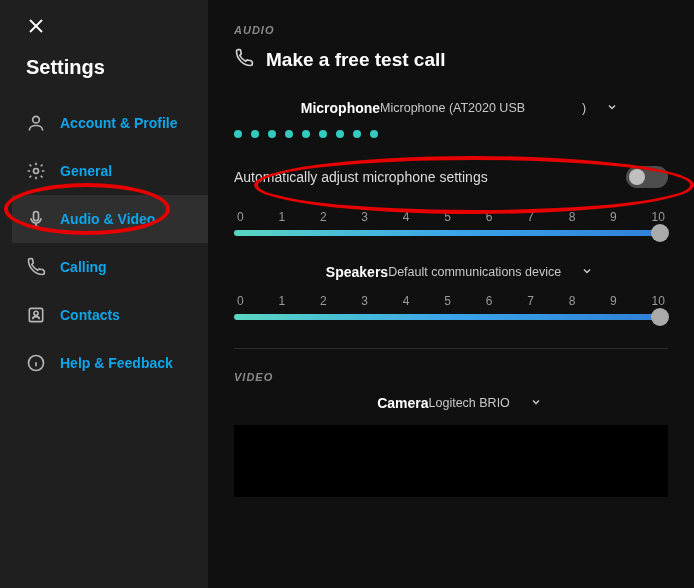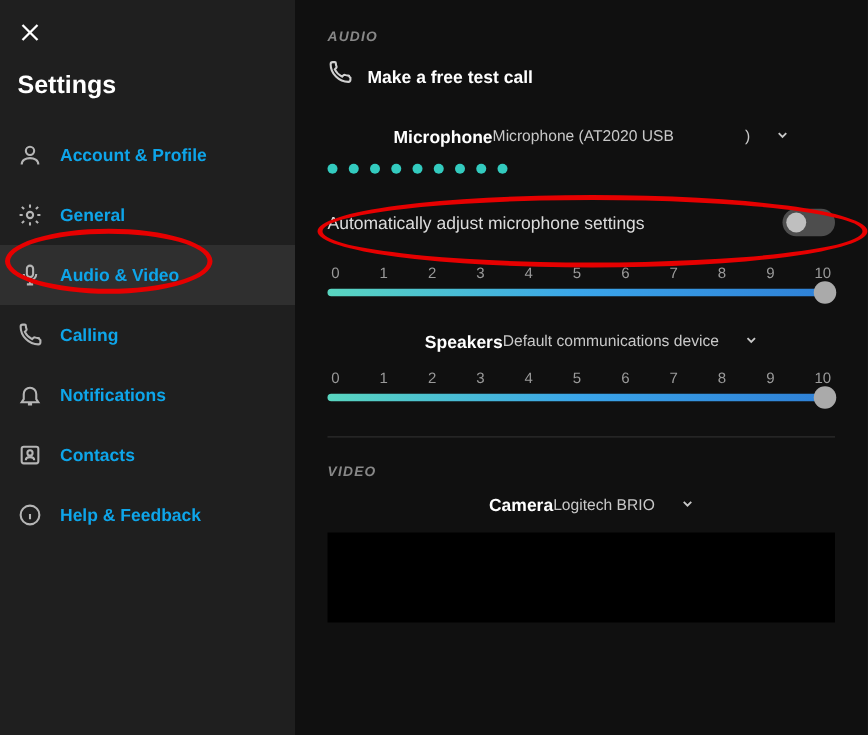--- a/index.html
+++ b/index.html
@@ -6,24 +6,25 @@
     body {
       font-family: "Segoe UI", -apple-system, sans-serif;
       background: #1f1f1f;
       color: #fff;
       width: 694px;
       height: 588px;
       overflow: hidden;
       display: flex;
     }
     .sidebar {
-      width: 236px;
+      width: 208px;
       background: #1f1f1f;
       padding-top: 18px;
       flex-shrink: 0;
+      padding-left: 12px;
     }
     .close-icon {
       color: #fff;
       margin-left: 16px;
       margin-bottom: 18px;
       cursor: pointer;
     }
     .settings-title {
       font-size: 20px;
       font-weight: 700;
@@ -67,21 +68,21 @@
     }
     .test-call-row {
       display: flex;
       align-items: center;
       gap: 12px;
       margin-bottom: 28px;
       cursor: pointer;
     }
     .test-call-row .label {
       font-weight: 700;
-      font-size: 14px;
+      font-size: 19px;
     }
     .setting-row {
       display: flex;
       justify-content: center;
       align-items: center;
       margin-bottom: 14px;
       padding-left: 16px;
     }
     .setting-title {
       font-weight: 700;
@@ -239,28 +240,20 @@
   <div class="sidebar-item">
     <span class="icon">
       <svg width="20" height="20" viewBox="0 0 24 24" fill="none" stroke="#b5b5b5" stroke-width="2">
         <path d="M22 17v2a2 2 0 0 1-2 2c-9 0-17-8-17-17A2 2 0 0 1 5 2h2a1 1 0 0 1 1 1c0 1 .3 2.4.7 3.4a1 1 0 0 1-.2 1L7 9c1.5 3 4 5.5 7 7l1.6-1.5a1 1 0 0 1 1-.2c1 .4 2.4.7 3.4.7a1 1 0 0 1 1 1z"></path>
       </svg>
     </span>
     <span>Calling</span>
   </div>
 
 
-  <div class="sidebar-item">
-    <span class="icon">
-      <svg width="20" height="20" viewBox="0 0 24 24" fill="none" stroke="#b5b5b5" stroke-width="2">
-        <path d="M18 16v-5a6 6 0 1 0-12 0v5l-2 3h16l-2-3zM10 21h4"></path>
-      </svg>
-    </span>
-    <span>Notifications</span>
-  </div>
 
   <div class="sidebar-item">
     <span class="icon">
       <svg width="20" height="20" viewBox="0 0 24 24" fill="none" stroke="#b5b5b5" stroke-width="2">
         <rect x="4" y="4" width="16" height="16" rx="2"></rect>
           <circle cx="12" cy="10" r="2.5"></circle>
           <path d="M8 17c0-2 2-3 4-3s4 1 4 3"></path>
       </svg>
     </span>
     <span>Contacts</span>

